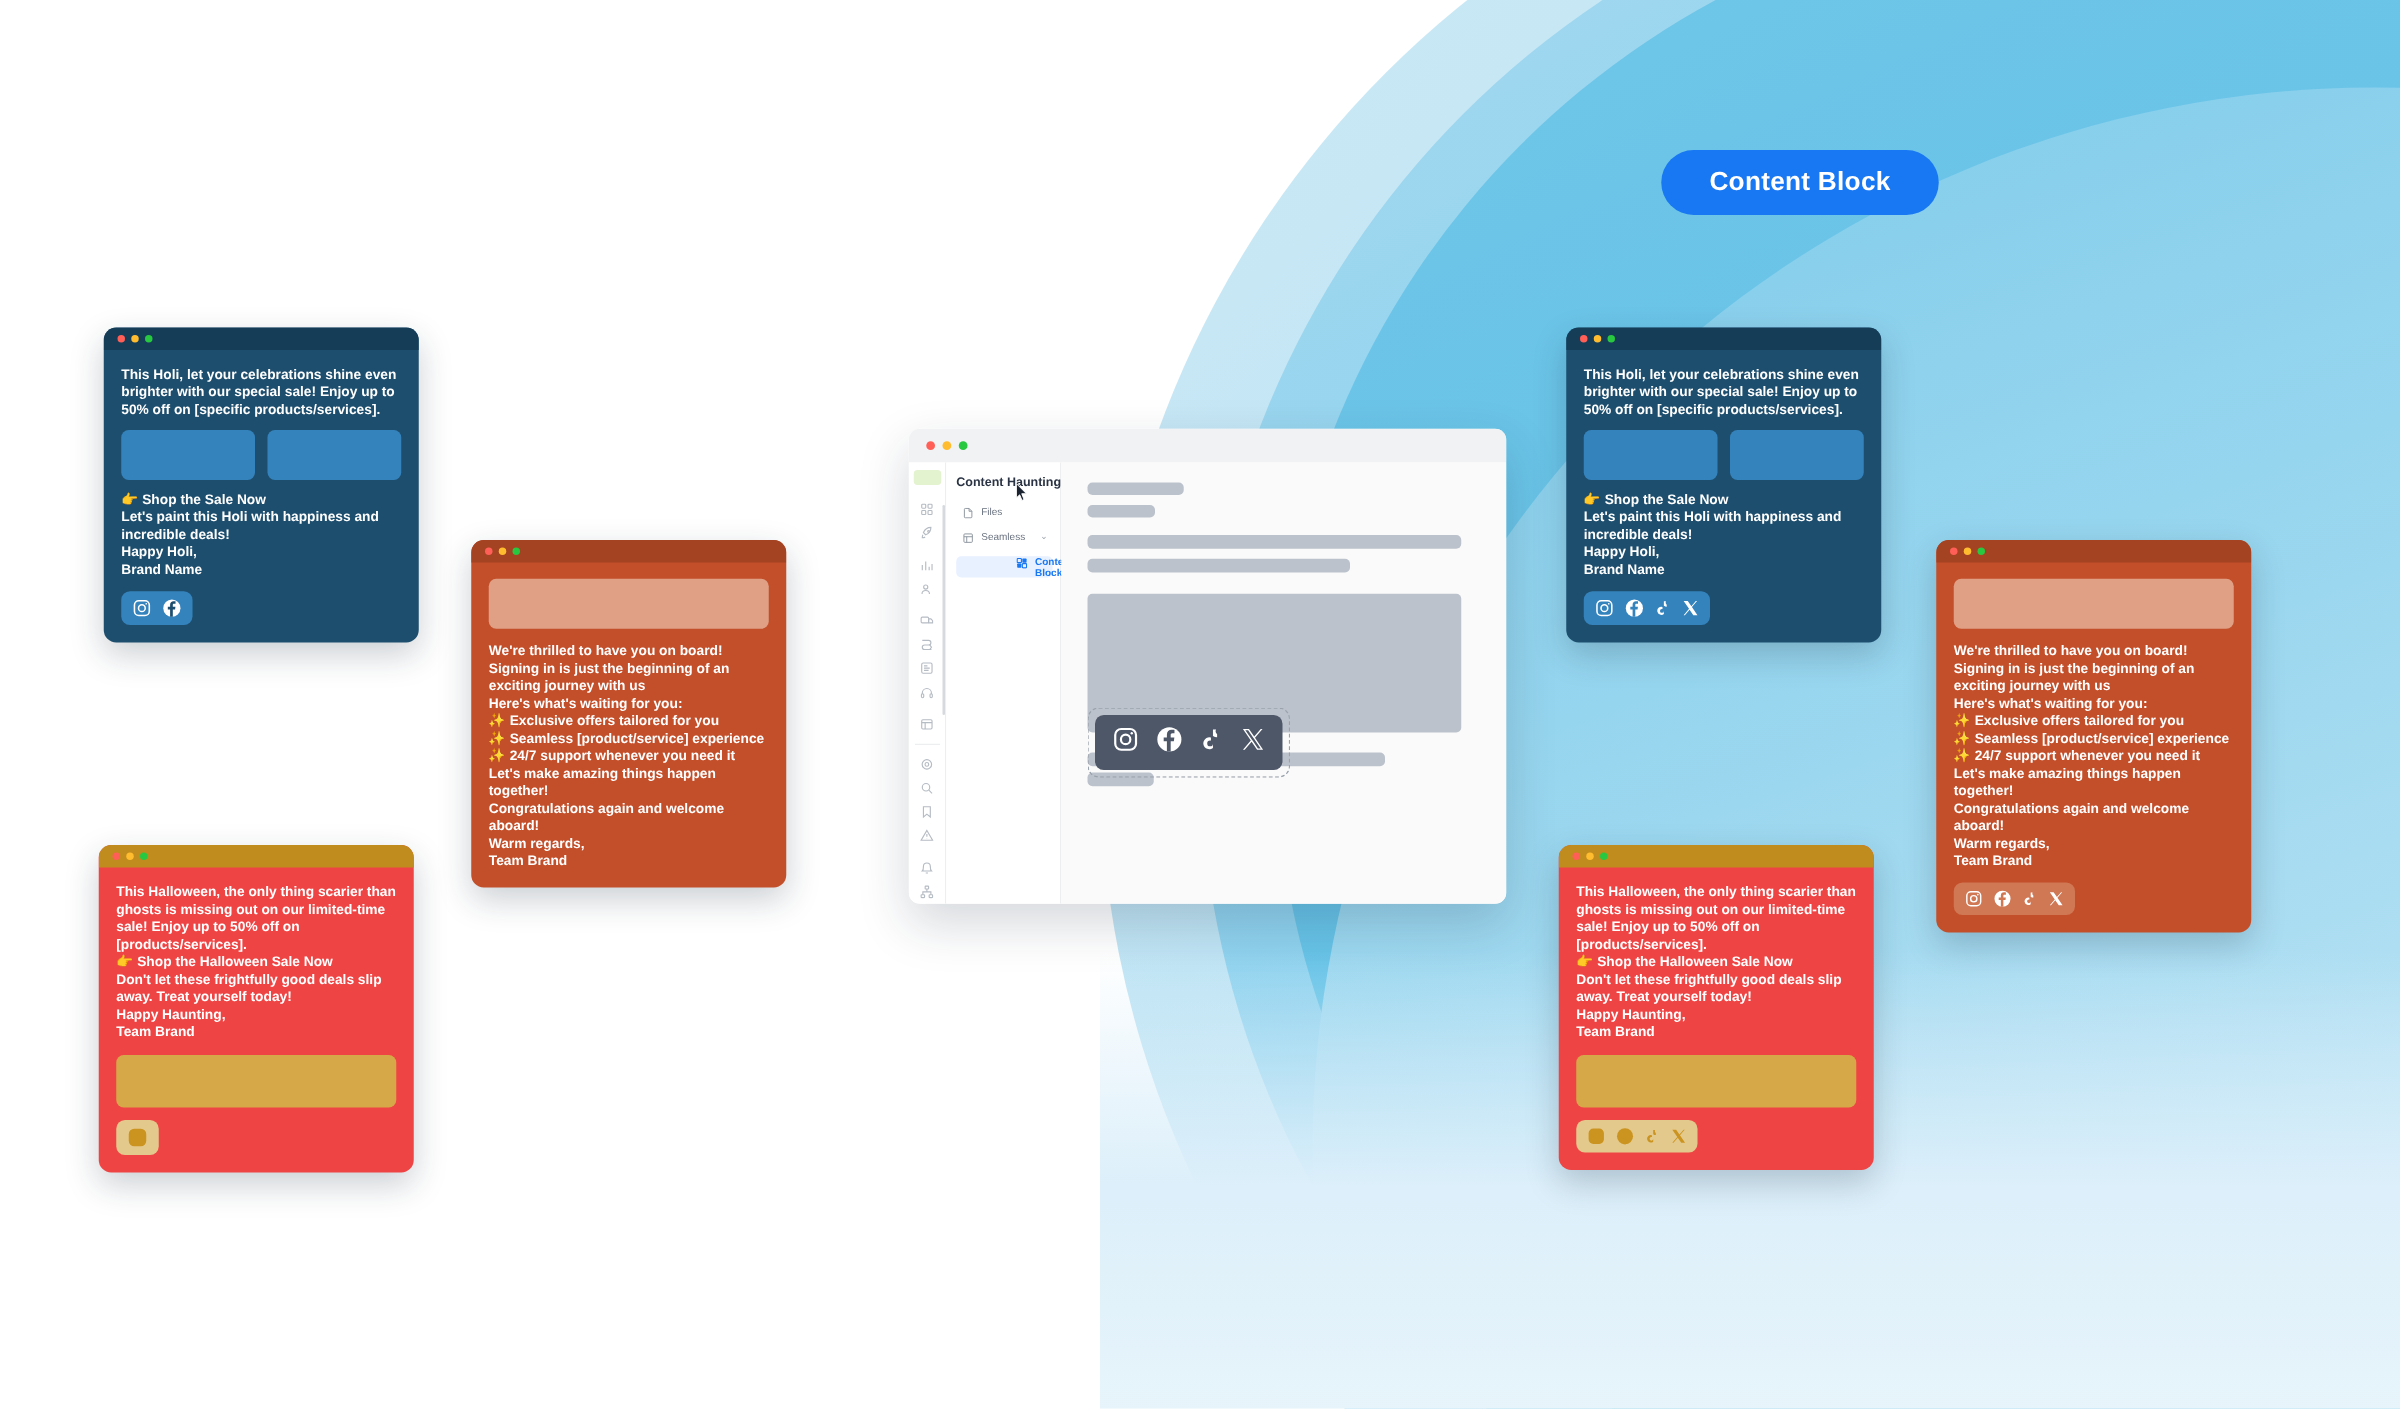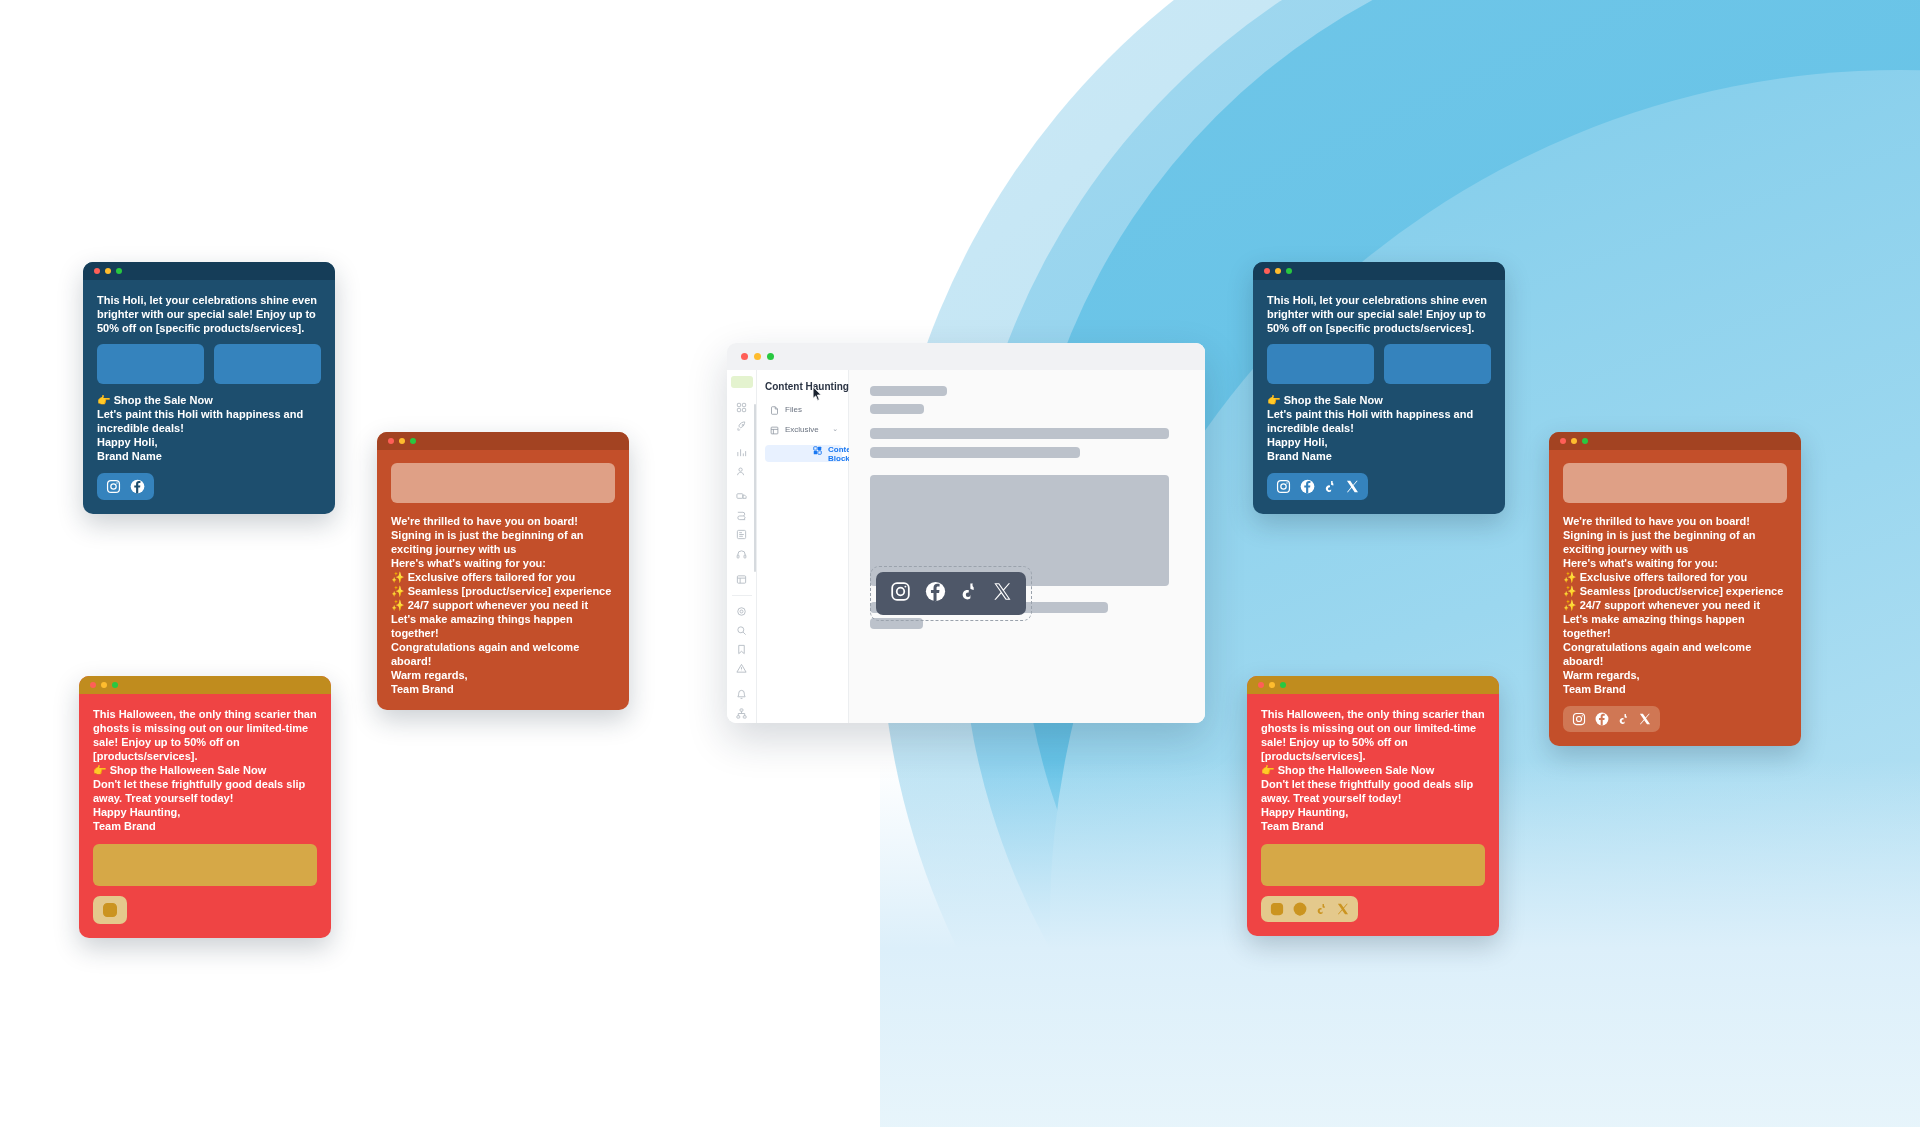--- a/index.html
+++ b/index.html
@@ -224,20 +224,21 @@
 <div id="stage">
 
   <div class="bg-wrap">
     <div class="arc arc-1"></div>
     <div class="arc arc-2"></div>
     <div class="arc arc-3"></div>
     <div class="arc-mask"></div>
     <div class="bg-bottom-fade"></div>
   </div>
 
+  <div class="pill pill-right">Content Block</div>
 
   <div class="card c-blue" style="left:83px; top:262px; width:252px;">
     <div class="titlebar">
       <span class="dot d-red"></span>
       <span class="dot d-yel"></span>
       <span class="dot d-grn"></span>
     </div>
     <div class="body">
       <p>This Holi, let your celebrations shine even brighter with our special sale! Enjoy up to 50% off on [specific products/services].</p>
       <div class="ph-row">
@@ -439,21 +440,21 @@
           <span>Files</span>
         </div>
 
         <div class="nav-item">
           <span class="nav-ico">
               <svg width="9" height="9" viewBox="0 0 24 24" fill="none" stroke="#8a929c" stroke-width="2">
                 <rect x="3" y="3" width="18" height="18" rx="2"></rect>
                 <path d="M3 9h18M9 9v12"></path>
               </svg>
             </span>
-          <span>Exclusive</span>
+          <span>Seamless</span>
           <span class="chev">⌄</span>
         </div>
 
         <div class="nav-item active">
           <span class="nav-ico">
               <svg width="9" height="9" viewBox="0 0 24 24" fill="#1877f2">
                 <rect x="2" y="2" width="9" height="9" rx="1.5" fill="none" stroke="#1877f2" stroke-width="2.4"></rect>
                 <rect x="13" y="2" width="9" height="9" rx="1.5"></rect>
                 <rect x="2" y="13" width="9" height="9" rx="1.5"></rect>
                 <rect x="13" y="13" width="9" height="9" rx="1.5" fill="none" stroke="#1877f2" stroke-width="2.4"></rect>

